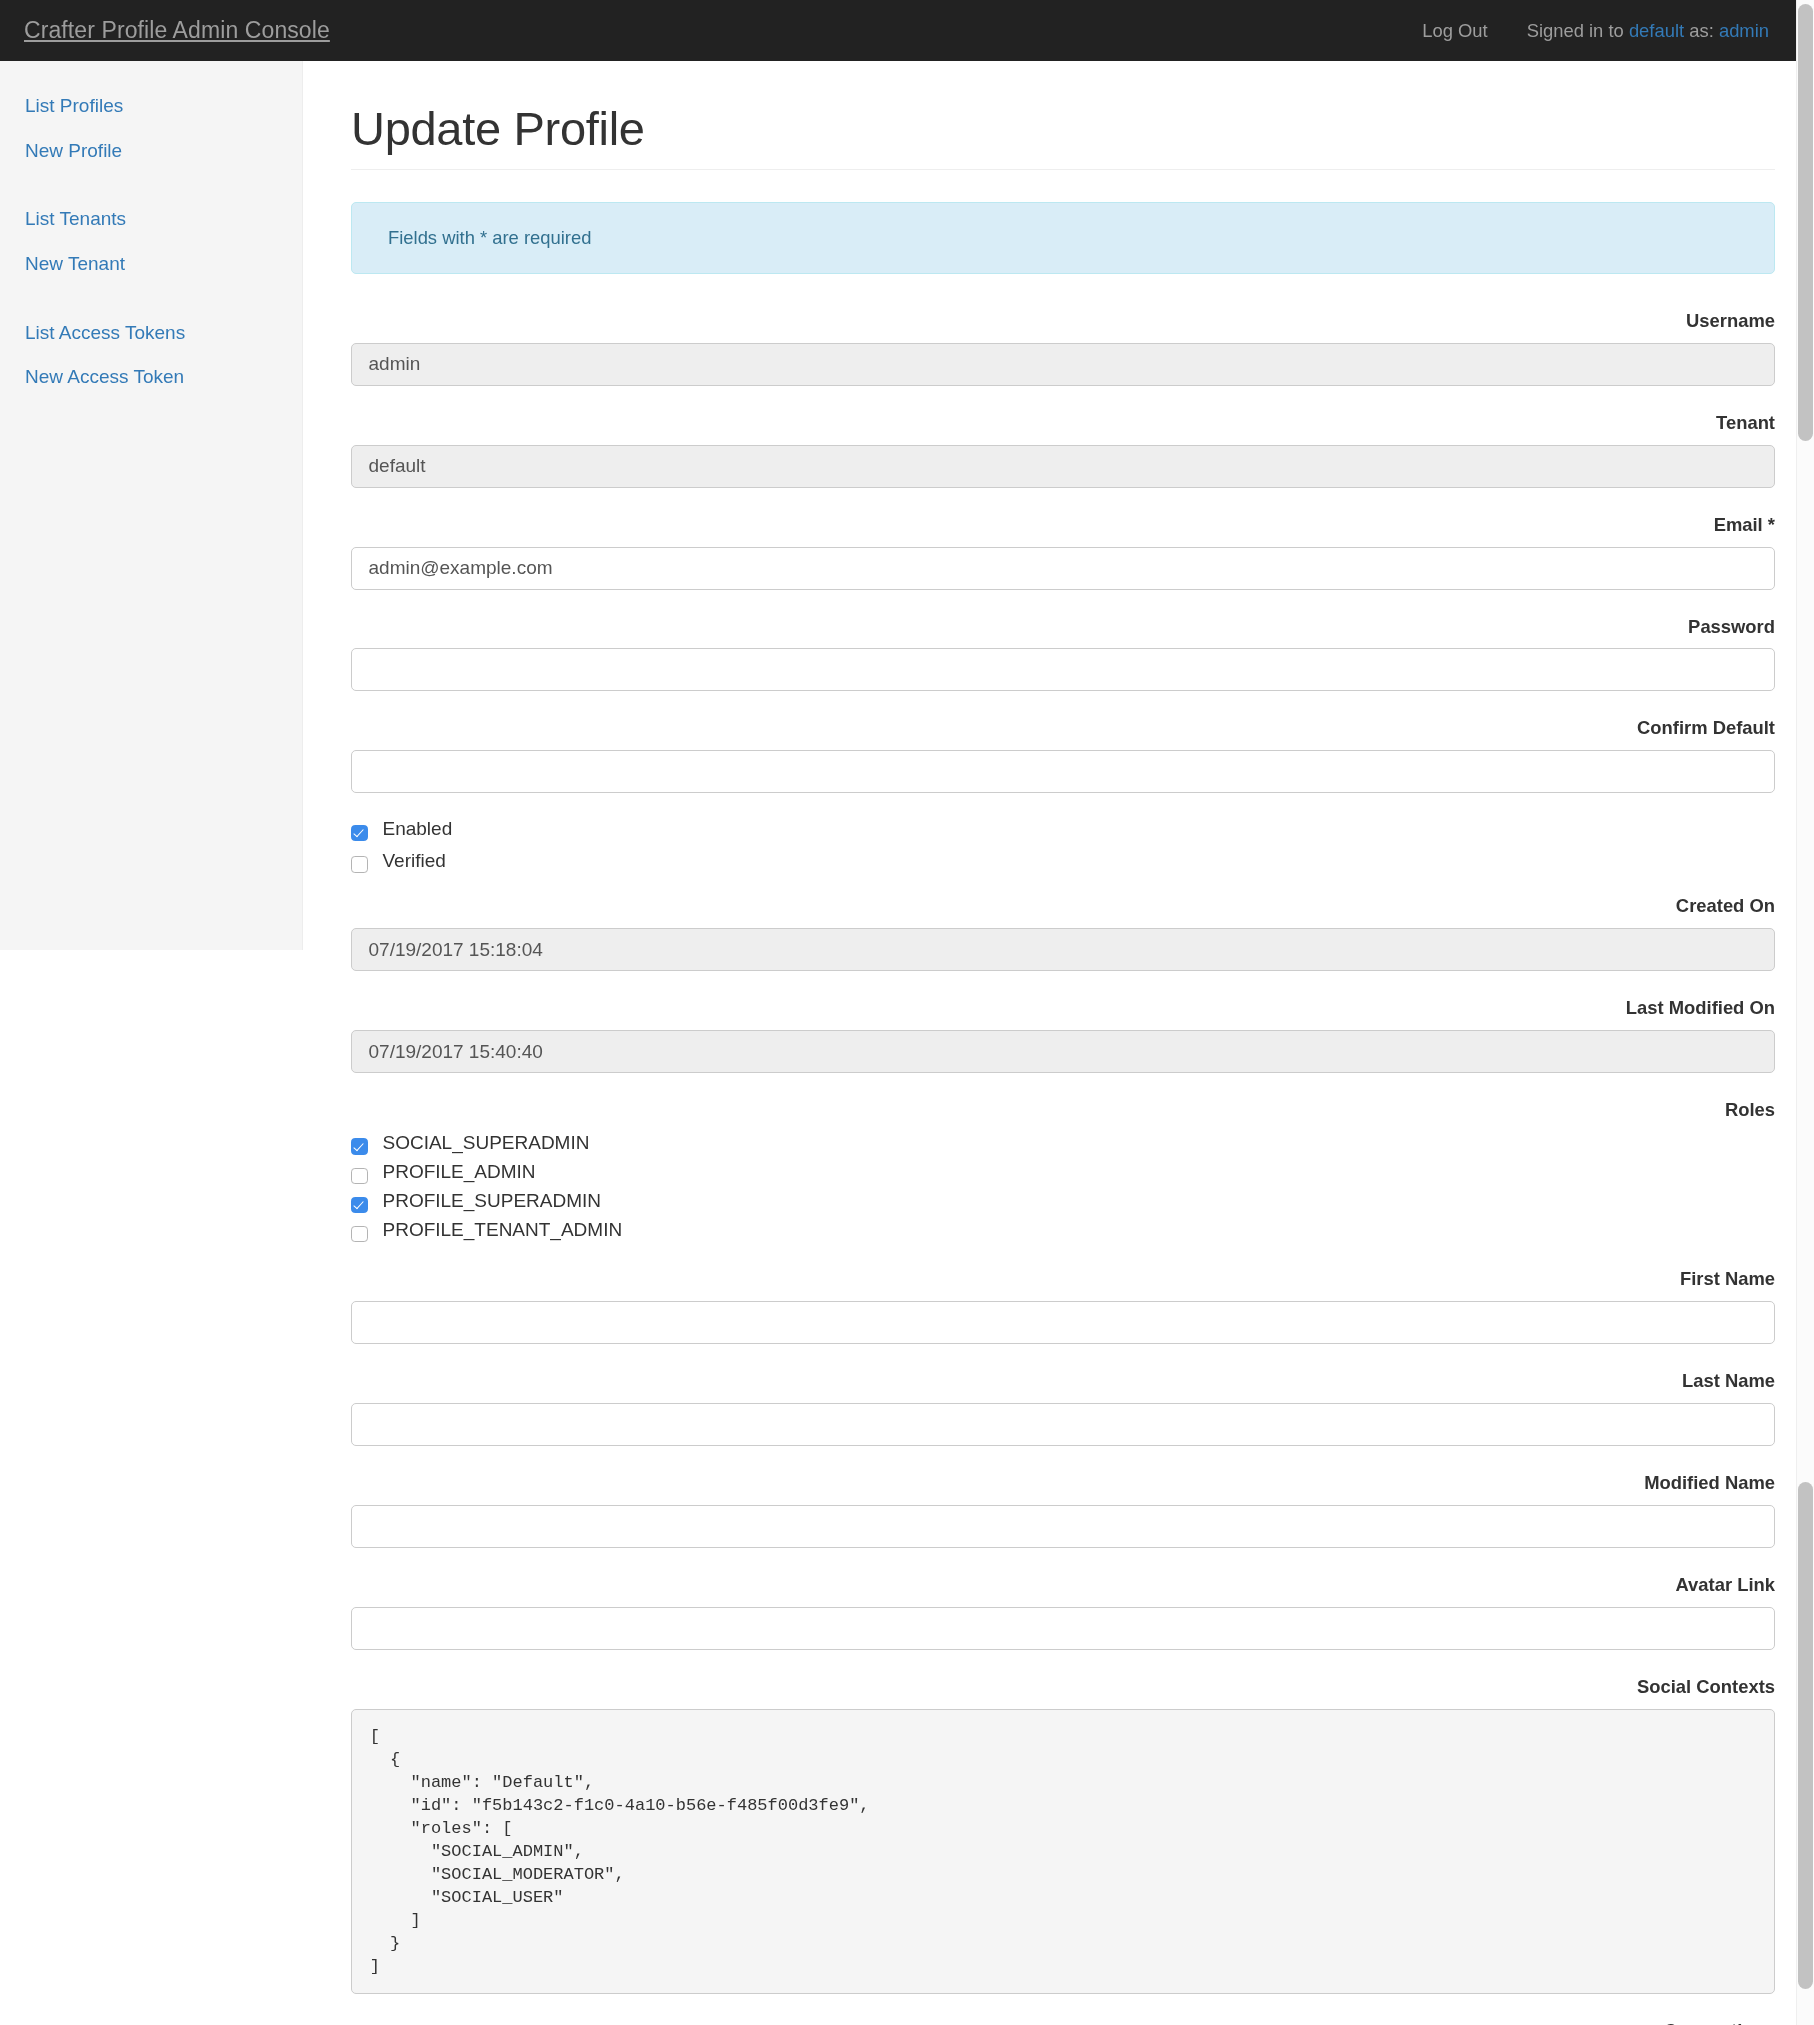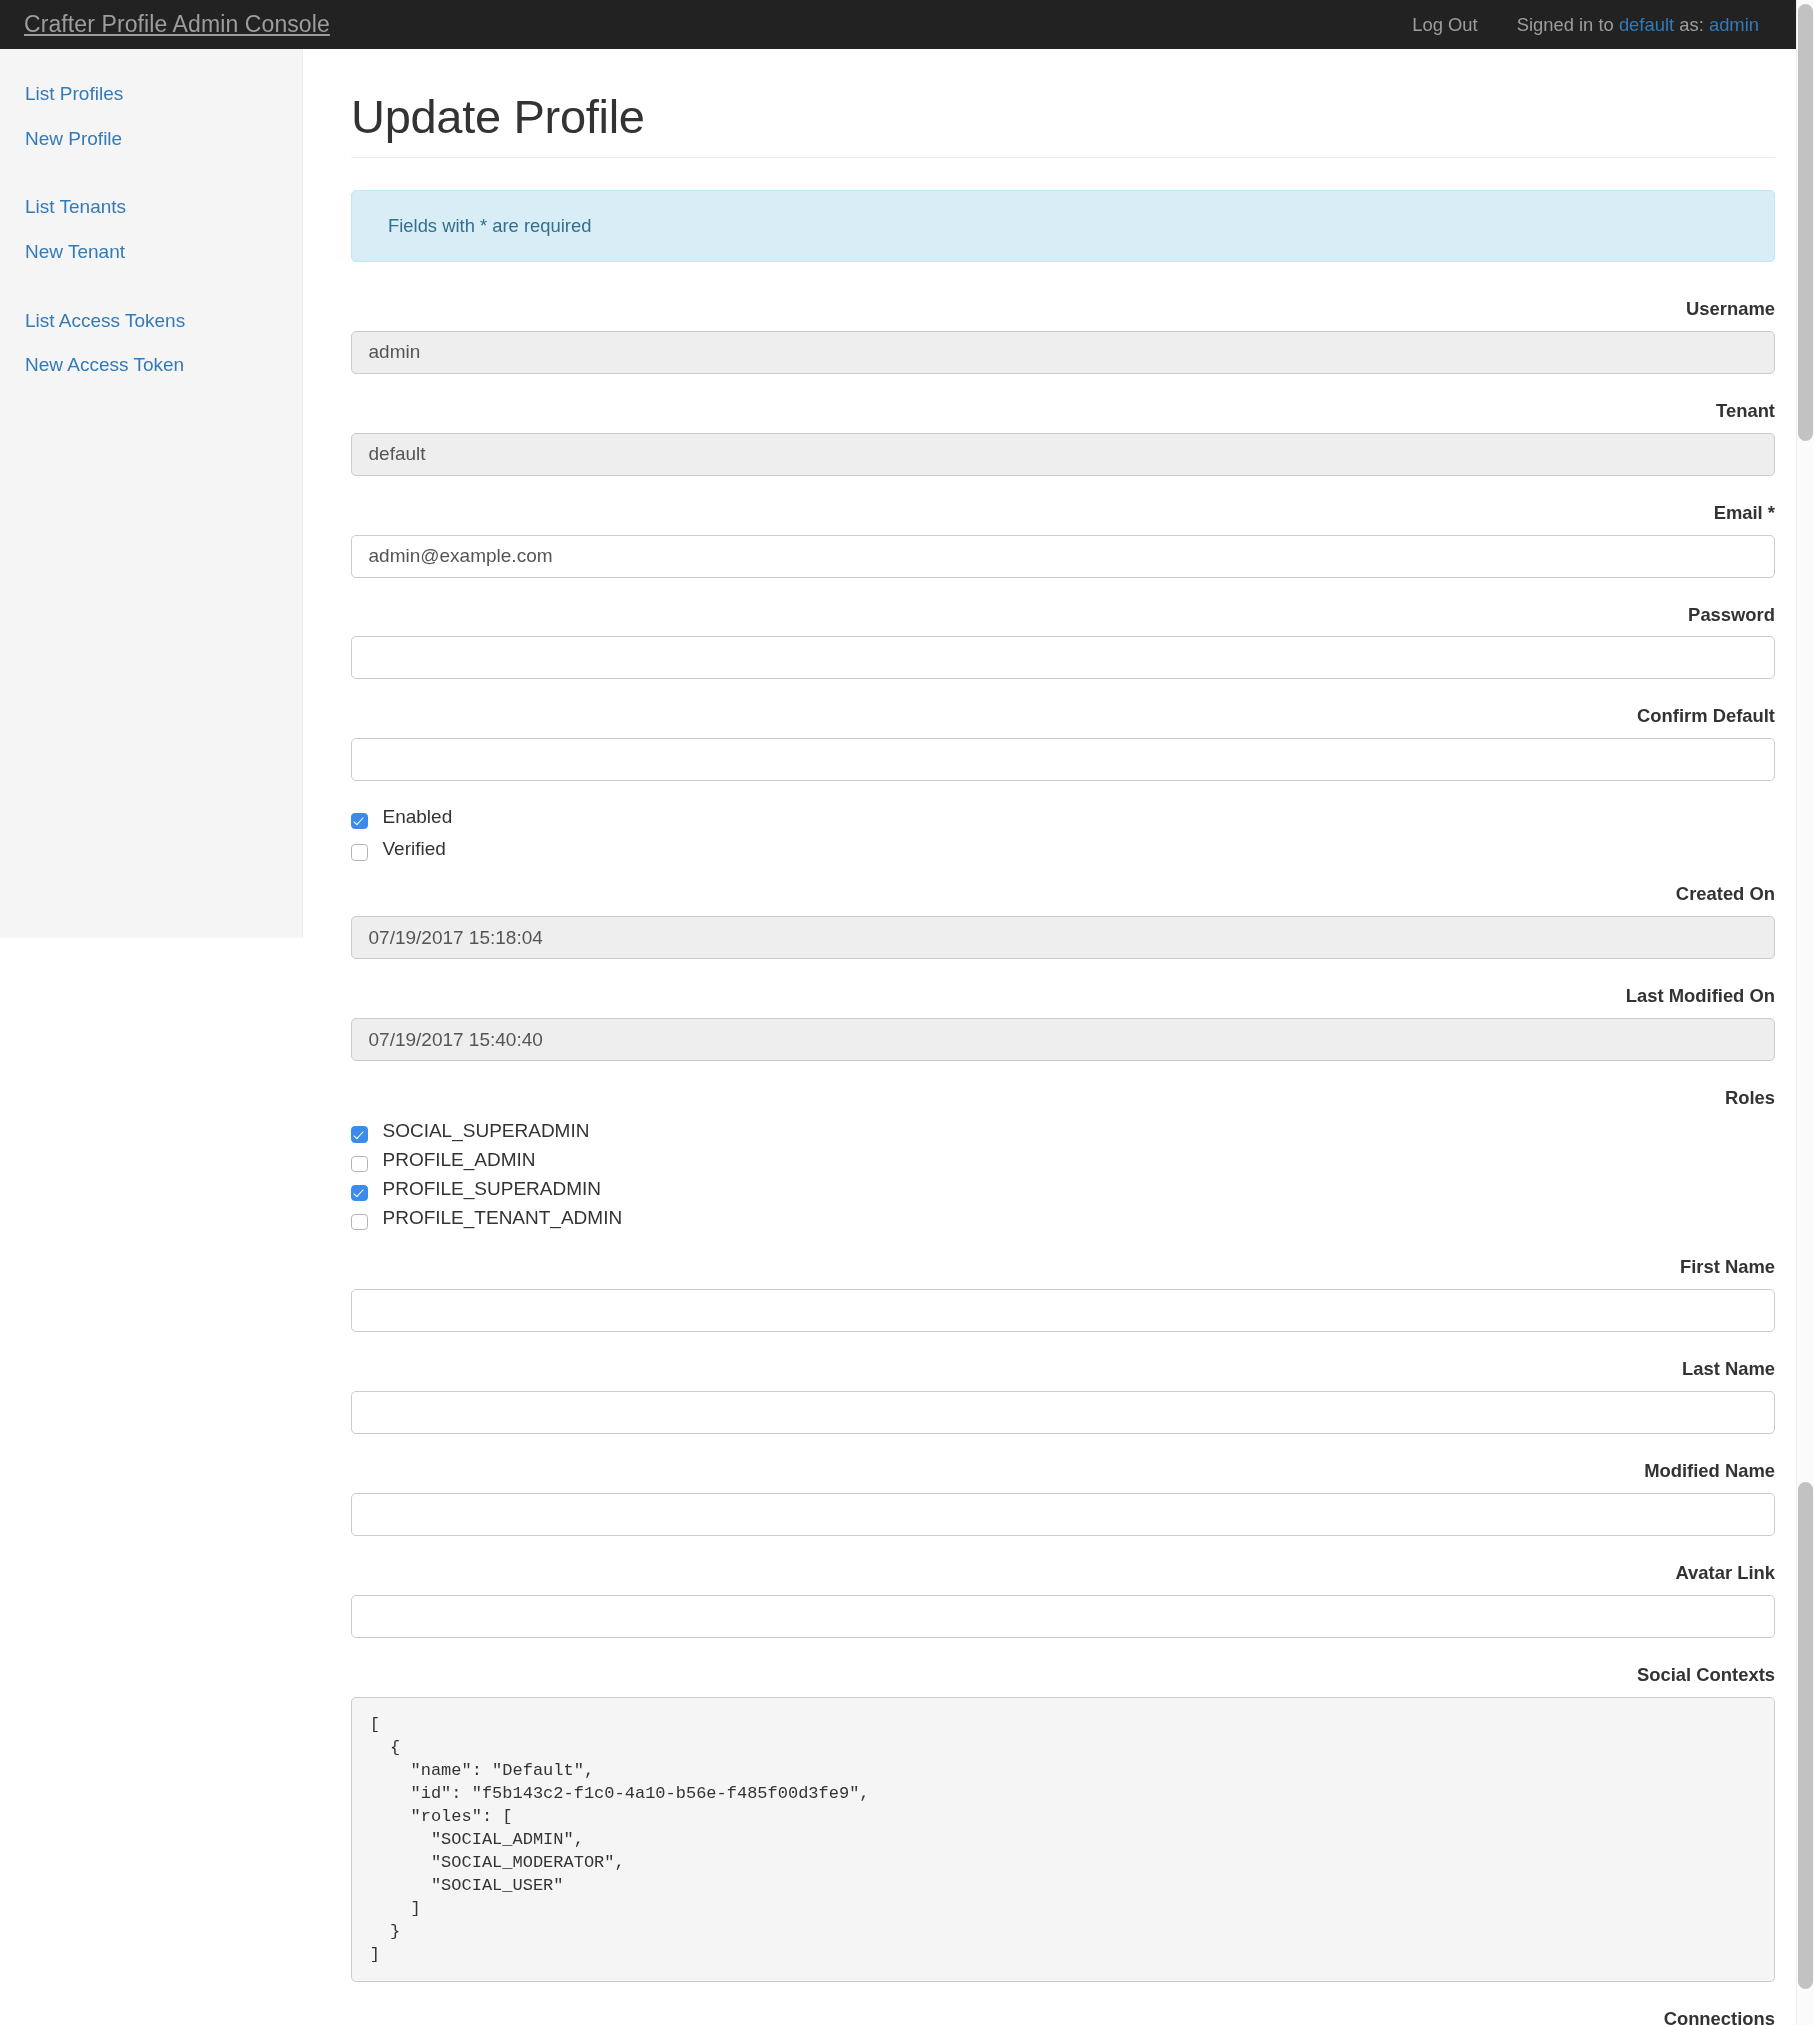--- a/index.html
+++ b/index.html
@@ -6,38 +6,38 @@
   html, body {
     margin: 0; padding: 0;
     width: 1814px;
     background: #ffffff;
     font-family: "Liberation Sans", sans-serif;
   }
   body { position: relative; overflow-x: hidden; }
 
   
   .navbar {
-    height: 49px;
+    height: 61px;
     background: #222222;
     display: flex;
     align-items: center;
     position: relative;
     width: 1814px;
   }
   .navbar-brand {
     color: #9d9d9d;
     font-size: 23px;
     padding-left: 24px;
     letter-spacing: 0.1px;
     font-weight: 400;
     white-space: nowrap;
   }
   .navbar-right {
     position: absolute;
-    right: 55px;
+    right: 45px;
     display: flex;
     align-items: center;
     gap: 39px;
     font-size: 18.4px;
   }
   .nav-link {
     color: #9d9d9d;
     text-decoration: none;
     white-space: nowrap;
   }

